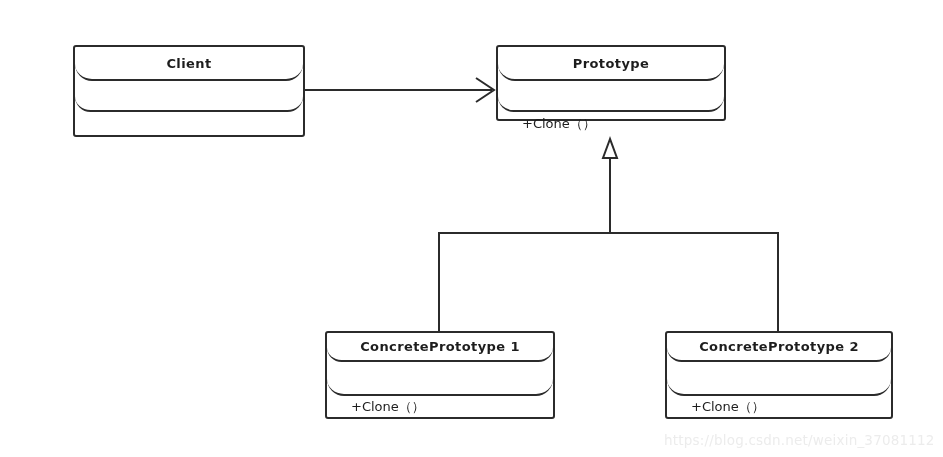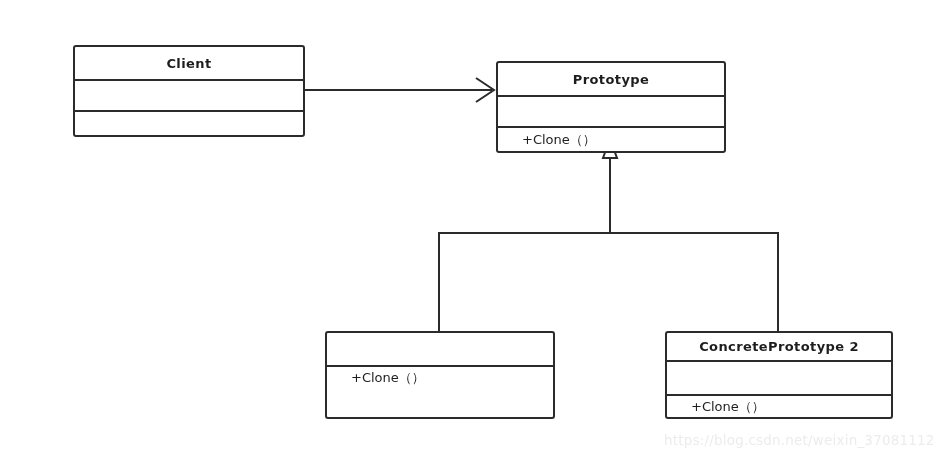--- a/index.html
+++ b/index.html
@@ -24,20 +24,21 @@
     border-radius: 3px;
     background: #ffffff;
   }
   .uml-compartment {
     box-sizing: border-box;
     width: 100%;
     background: transparent;
   }
   .uml-compartment.divided {
     border-bottom: 2px solid #2b2b2b;
+    border-radius: 17px;
   }
   .uml-title {
     display: flex;
     align-items: center;
     justify-content: center;
     font-weight: bold;
     font-size: 13px;
     color: #1d1d1d;
     letter-spacing: 0.4px;
   }
@@ -93,27 +94,28 @@
       <line x1="778" y1="233" x2="778" y2="331" stroke="#2b2b2b" stroke-width="2"></line>
     </g>
   </svg>
 
   <div class="uml-class" style="left:73px; top:45px; width:232px; height:92px;">
     <div class="uml-compartment divided uml-title" style="height:34px;">Client</div>
     <div class="uml-compartment divided uml-empty" style="height:31px;"></div>
     <div class="uml-compartment uml-method" style="height:23px;"></div>
   </div>
 
-  <div class="uml-class" style="left:496px; top:45px; width:230px; height:92px;margin-top:16px;">
+  <div class="uml-class" style="left:496px; top:45px; width:230px; height:76px;">
     <div class="uml-compartment divided uml-title" style="height:34px;">Prototype</div>
     <div class="uml-compartment divided uml-empty" style="height:31px;"></div>
     <div class="uml-compartment uml-method" style="height:23px;">+Clone（）</div>
   </div>
 
   <div class="uml-class" style="left:325px; top:331px; width:230px; height:88px;">
+    <div class="uml-compartment divided uml-title" style="height:29px;">ConcretePrototype 1</div>
     <div class="uml-compartment divided uml-empty" style="height:34px;"></div>
     <div class="uml-compartment uml-method" style="height:21px;">+Clone（）</div>
   </div>
 
   <div class="uml-class" style="left:665px; top:331px; width:228px; height:88px;">
     <div class="uml-compartment divided uml-title" style="height:29px;text-align:center;">ConcretePrototype 2</div>
     <div class="uml-compartment divided uml-empty" style="height:34px;"></div>
     <div class="uml-compartment uml-method" style="height:21px;">+Clone（）</div>
   </div>
 

